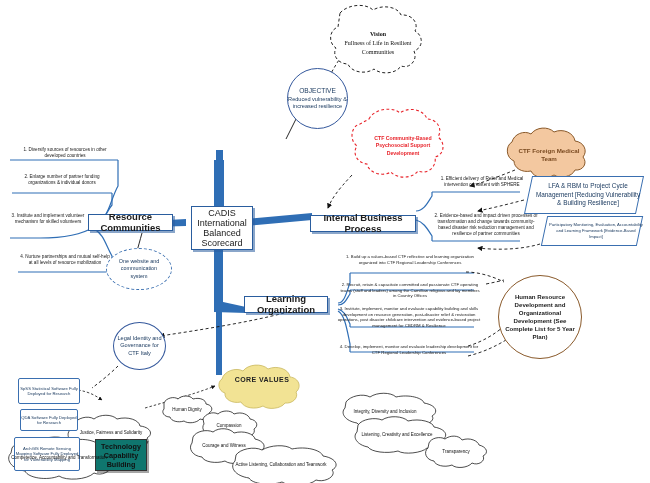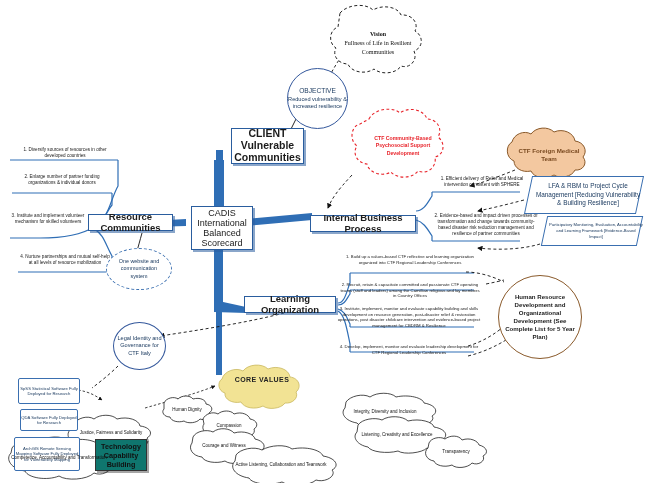--- a/index.html
+++ b/index.html
@@ -198,37 +198,31 @@
     </div>
   </div>
 
   <div class="circ circ-blue" style="left:287px;top:68px;width:61px;height:61px;font-size:5.6px;line-height:1.3;">
     <div>
       <div style="font-size:6.6px;">OBJECTIVE</div>
       <div>Reduced vulnerability &amp; increased resilience</div>
     </div>
   </div>
 
-  <div class="node mainbox clientbox" style="left:231px;top:128px;width:73px;height:36px;">
-    <div>
-      <div>CLIENT</div>
-      <div style="font-weight:bold;">Vulnerable Communities</div>
-    </div>
-  </div>
 
   <div class="node mainbox centerbox" style="left:191px;top:206px;width:62px;height:44px;white-space:pre-line;">CADIS
 International
 Balanced
 Scorecard</div>
 
   <div class="node mainbox perspbox" style="left:88px;top:214px;width:85px;height:17px;">Resource Communities</div>
 
   <div class="node mainbox perspbox" style="left:310px;top:215px;width:106px;height:17px;">Internal Business Process</div>
 
-  <div class="node mainbox perspbox" style="left:244px;top:296px;width:92px;height:17px;">Learning Organization</div>
+  <div class="node mainbox perspbox" style="left:244px;top:296px;width:84px;height:17px;">Learning Organization</div>
 
   <div class="leaf" style="left:14px;top:147px;width:102px;">1. Diversify sources of resources in other developed countries</div>
   <div class="leaf" style="left:14px;top:174px;width:96px;">2. Enlarge number of partner funding organizations &amp; individual donors</div>
   <div class="leaf" style="left:2px;top:213px;width:92px;">3. Institute and implement volunteer mechanism for skilled volunteers</div>
   <div class="leaf" style="left:18px;top:254px;width:94px;">4. Nurture partnerships and mutual self-help at all levels of resource mobilization</div>
 
   <div class="blobtext" style="left:366px;top:118px;width:74px;height:56px;color:#e8232a;font-size:5.2px;line-height:1.45;font-weight:bold;">
     <span>CTF Community-Based Psychosocial Support Development</span>
   </div>
 

